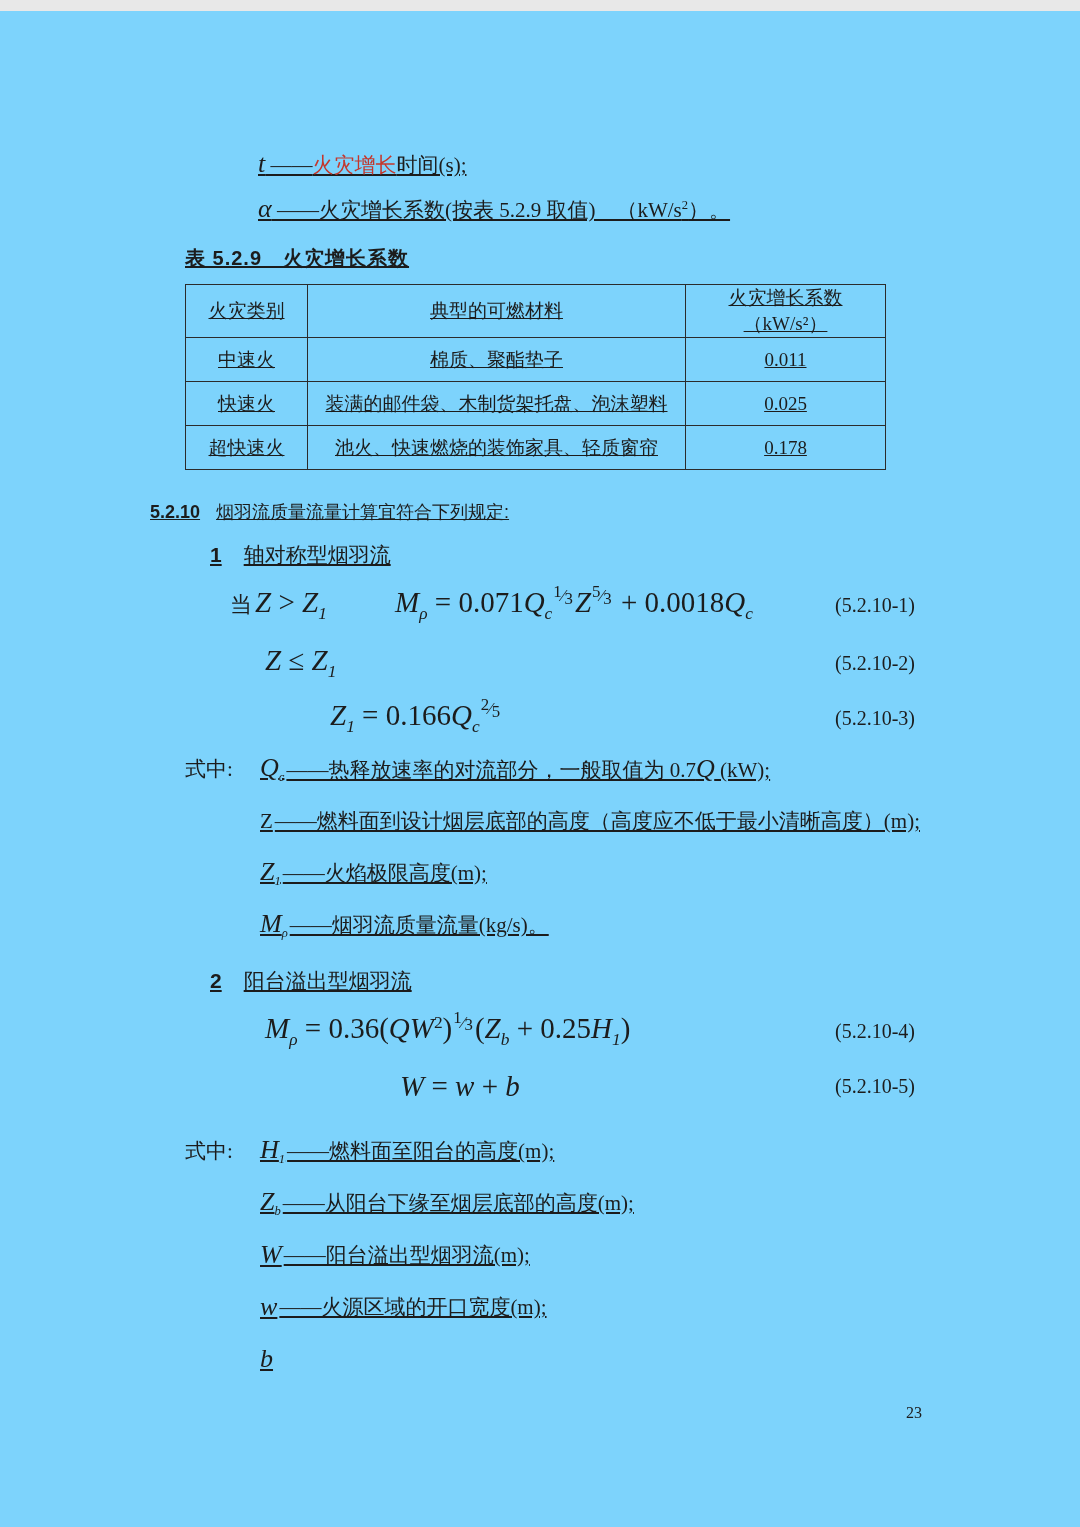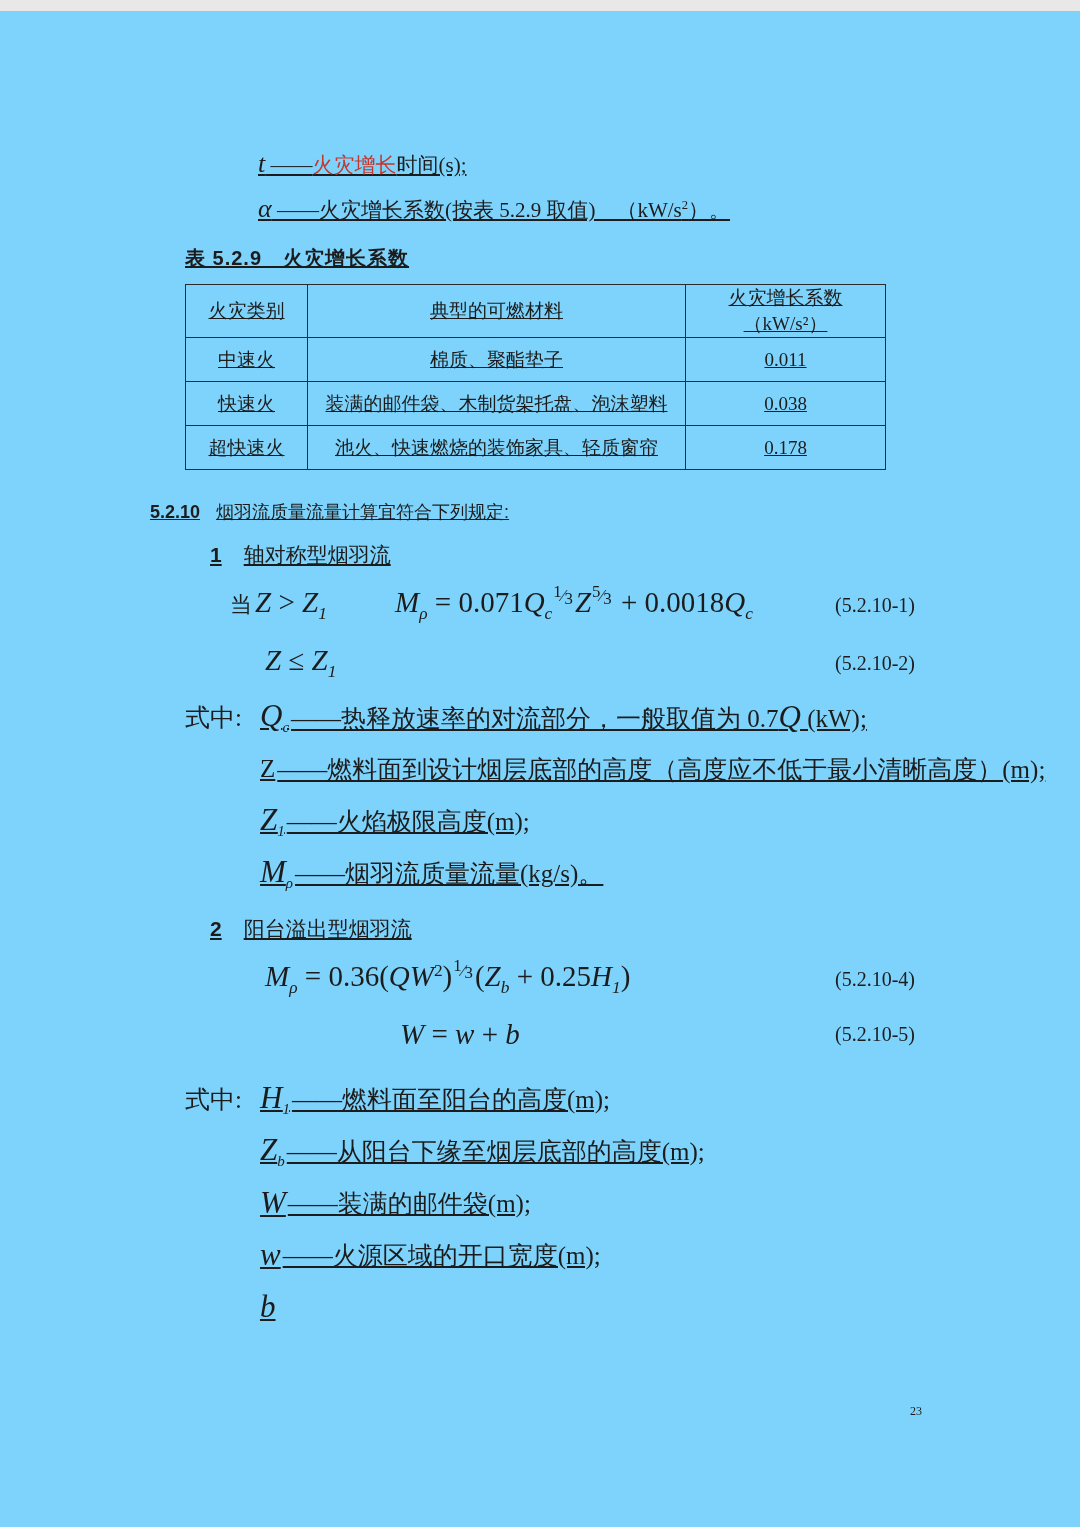--- a/index.html
+++ b/index.html
@@ -33,35 +33,35 @@
   .item-line { margin:16px 0 8px 60px; font-size:21px; line-height:26px;
     font-family:"Liberation Sans","DejaVu Sans",sans-serif; }
   .item-num { font-weight:700; margin-right:22px; }
   
   .eq-row { position:relative; height:58px; font-size:29px; }
   .eq-row.short { height:52px; }
   .eq-cond, .eq-body { position:absolute; top:50%; transform:translateY(-50%); white-space:nowrap; }
   .eq-num { position:absolute; right:15px; top:50%; transform:translateY(-50%); font-size:20px; }
   
   .def-row { position:relative; min-height:50px; margin-bottom:2px; padding-left:110px;
-    font-size:25px; display:flex; align-items:center; white-space:nowrap; }
+    font-size:21px; display:flex; align-items:center; white-space:nowrap; }
   .def-label { position:absolute; left:35px; top:50%; transform:translateY(-50%); }
   .def-sym { margin-right:2px; }
   
   .tk-i { font-style:italic; }
   .txt-ctx .tk-i { font-size:1.24em; }
   sub.tk-s { font-style:italic; font-size:0.6em; }
   sup.tk-p { font-size:0.6em; }
   .tk-c { font-size:0.76em; margin-right:3px; }
   .tk-r { color:var(--red); }
   sup.tk-f { font-size:0.58em; margin-left:1px; margin-right:2px; }
   sup.tk-f .fn { position:relative; top:-0.28em; }
   sup.tk-f .fd { position:relative; top:0.14em; }
   
-  .page-num { position:absolute; right:158px; top:1393px; font-size:12px; }
+  .page-num { position:absolute; right:158px; top:1393px; font-size:16px; }
 </style>
 </head>
 <body>
 
 <div class="page">
 
   <div class="intro-line first txt-ctx"><span class="tk-i">t</span><span class="tk-t"> ——</span><span class="tk-r">火灾增长</span><span class="tk-t">时间(s);</span></div>
   <div class="intro-line second txt-ctx"><span class="tk-i">α</span><span class="tk-t"> ——火灾增长系数(按表 5.2.9 取值)　（kW/s</span><sup class="tk-p">2</sup><span class="tk-t">）。</span></div>
 
   <div class="tbl-title">表 5.2.9　火灾增长系数</div>
@@ -78,21 +78,21 @@
         <td>火灾增长系数（kW/s²）</td>
       </tr>
       <tr>
         <td>中速火</td>
         <td>棉质、聚酯垫子</td>
         <td>0.011</td>
       </tr>
       <tr>
         <td>快速火</td>
         <td>装满的邮件袋、木制货架托盘、泡沫塑料</td>
-        <td>0.038</td>
+        <td>0.025</td>
       </tr>
       <tr>
         <td>超快速火</td>
         <td>池火、快速燃烧的装饰家具、轻质窗帘</td>
         <td>0.178</td>
       </tr>
     </tbody>
   </table>
 
   <div class="section-line">
@@ -104,20 +104,24 @@
   </div>
 
   <div class="eq-row">
     <span class="eq-cond" style="left:80px"><span class="tk-c">当</span><span class="tk-i">Z</span><span class="tk-t"> &gt; </span><span class="tk-i">Z</span><sub class="tk-s">1</sub></span>
     <span class="eq-body" style="left:245px"><span class="tk-i">M</span><sub class="tk-s">ρ</sub><span class="tk-t"> = 0.071</span><span class="tk-i">Q</span><sub class="tk-s">c</sub><sup class="tk-f"><span class="fn">1</span><span class="fsl">⁄</span><span class="fd">3</span></sup><span class="tk-i">Z</span><sup class="tk-f"><span class="fn">5</span><span class="fsl">⁄</span><span class="fd">3</span></sup><span class="tk-t"> + 0.0018</span><span class="tk-i">Q</span><sub class="tk-s">c</sub></span>
     <span class="eq-num">(5.2.10-1)</span>
   </div>
   <div class="eq-row">
     <span class="eq-cond" style="left:115px"><span class="tk-i">Z</span><span class="tk-t"> ≤ </span><span class="tk-i">Z</span><sub class="tk-s">1</sub></span>
     <span class="eq-num">(5.2.10-2)</span>
+  </div>
+  <div class="eq-row short">
+    <span class="eq-body" style="left:180px"><span class="tk-i">Z</span><sub class="tk-s">1</sub><span class="tk-t"> = 0.166</span><span class="tk-i">Q</span><sub class="tk-s">c</sub><sup class="tk-f"><span class="fn">2</span><span class="fsl">⁄</span><span class="fd">5</span></sup></span>
+    <span class="eq-num">(5.2.10-3)</span>
   </div>
 
   <div class="def-row txt-ctx">
     <span class="def-label">式中:</span>
     <span class="def-sym"><span class="tk-i">Q</span><sub class="tk-s">c</sub></span>
     <span class="def-desc"><span class="tk-t">——热释放速率的对流部分，一般取值为 0.7</span><span class="tk-i">Q</span><span class="tk-t"> (kW);</span></span>
   </div>
   <div class="def-row txt-ctx">
     <span class="def-sym"><span class="tk-t">Z</span></span>
     <span class="def-desc"><span class="tk-t"> ——燃料面到设计烟层底部的高度（高度应不低于最小清晰高度）(m);</span></span>
@@ -148,21 +152,21 @@
     <span class="def-label">式中:</span>
     <span class="def-sym"><span class="tk-i">H</span><sub class="tk-s">1</sub></span>
     <span class="def-desc"><span class="tk-t">——燃料面至阳台的高度(m);</span></span>
   </div>
   <div class="def-row txt-ctx">
     <span class="def-sym"><span class="tk-i">Z</span><sub class="tk-s">b</sub></span>
     <span class="def-desc"><span class="tk-t"> ——从阳台下缘至烟层底部的高度(m);</span></span>
   </div>
   <div class="def-row txt-ctx">
     <span class="def-sym"><span class="tk-i">W</span></span>
-    <span class="def-desc"><span class="tk-t"> ——装满的邮件袋(m);</span></span>
+    <span class="def-desc"><span class="tk-t"> ——阳台溢出型烟羽流(m);</span></span>
   </div>
   <div class="def-row txt-ctx">
     <span class="def-sym"><span class="tk-i">w</span></span>
     <span class="def-desc"><span class="tk-t"> ——火源区域的开口宽度(m);</span></span>
   </div>
   <div class="def-row txt-ctx">
     <span class="def-sym"><span class="tk-i">b</span></span>
   </div>
 
   <div class="page-num">23</div>

